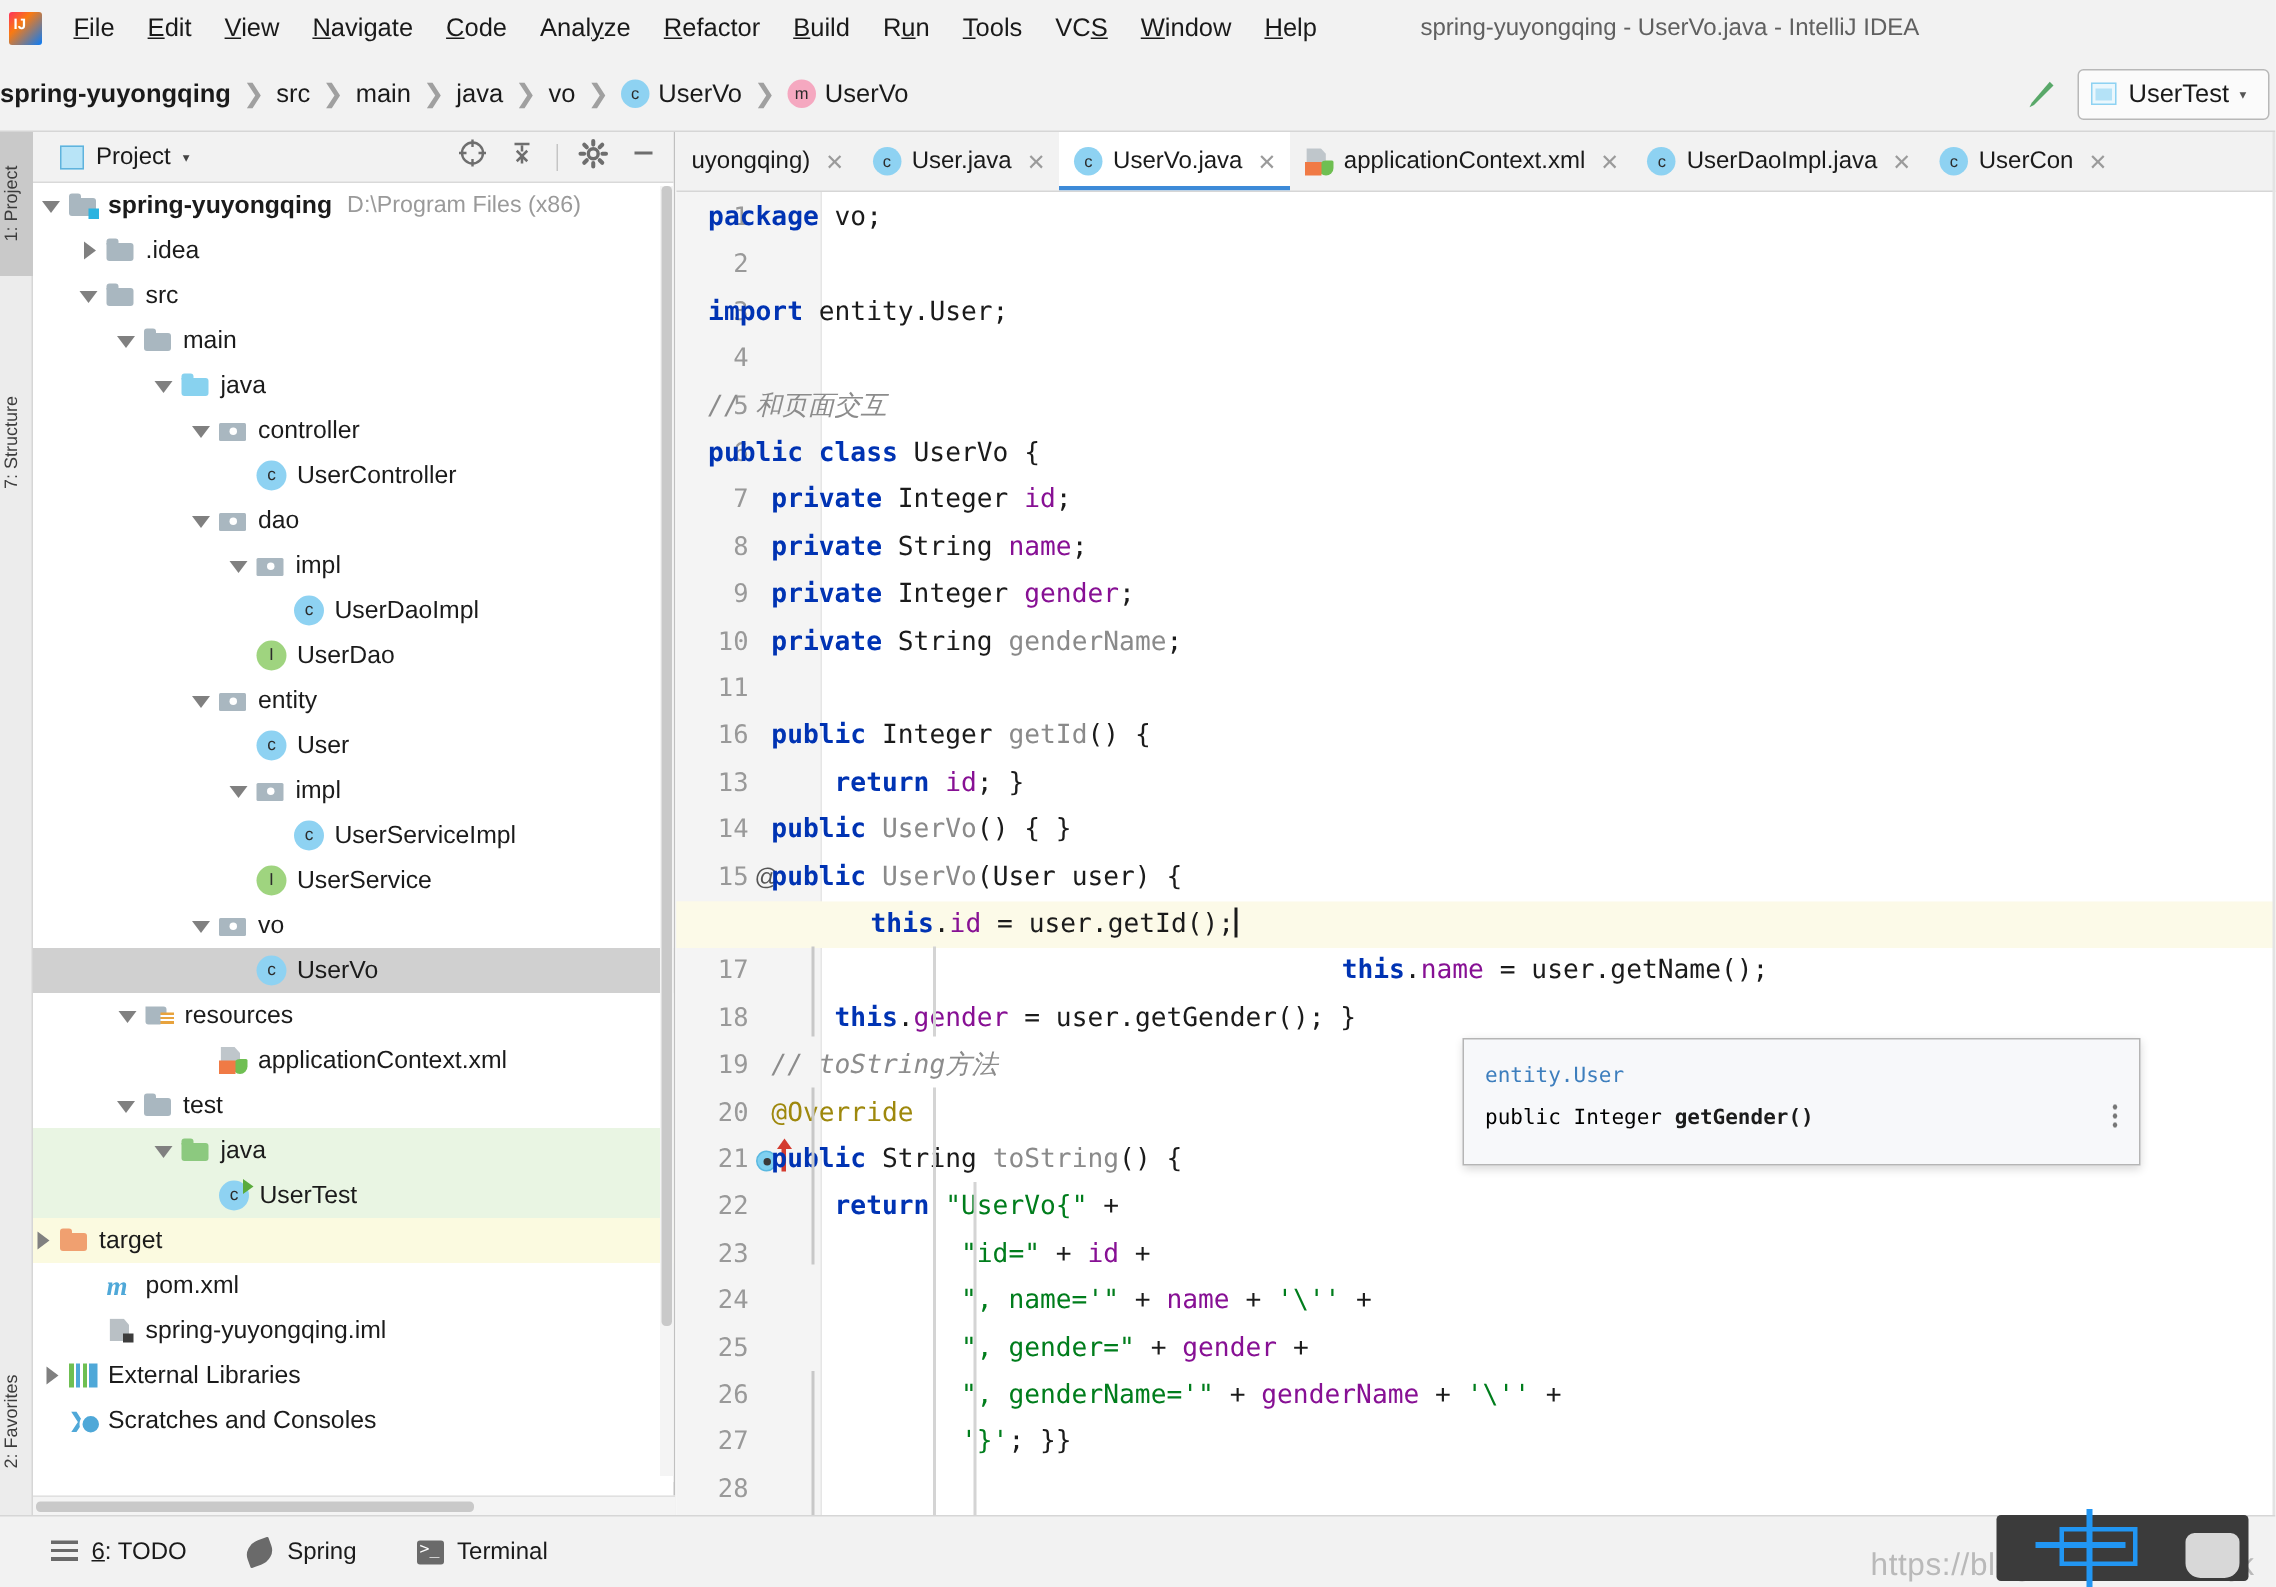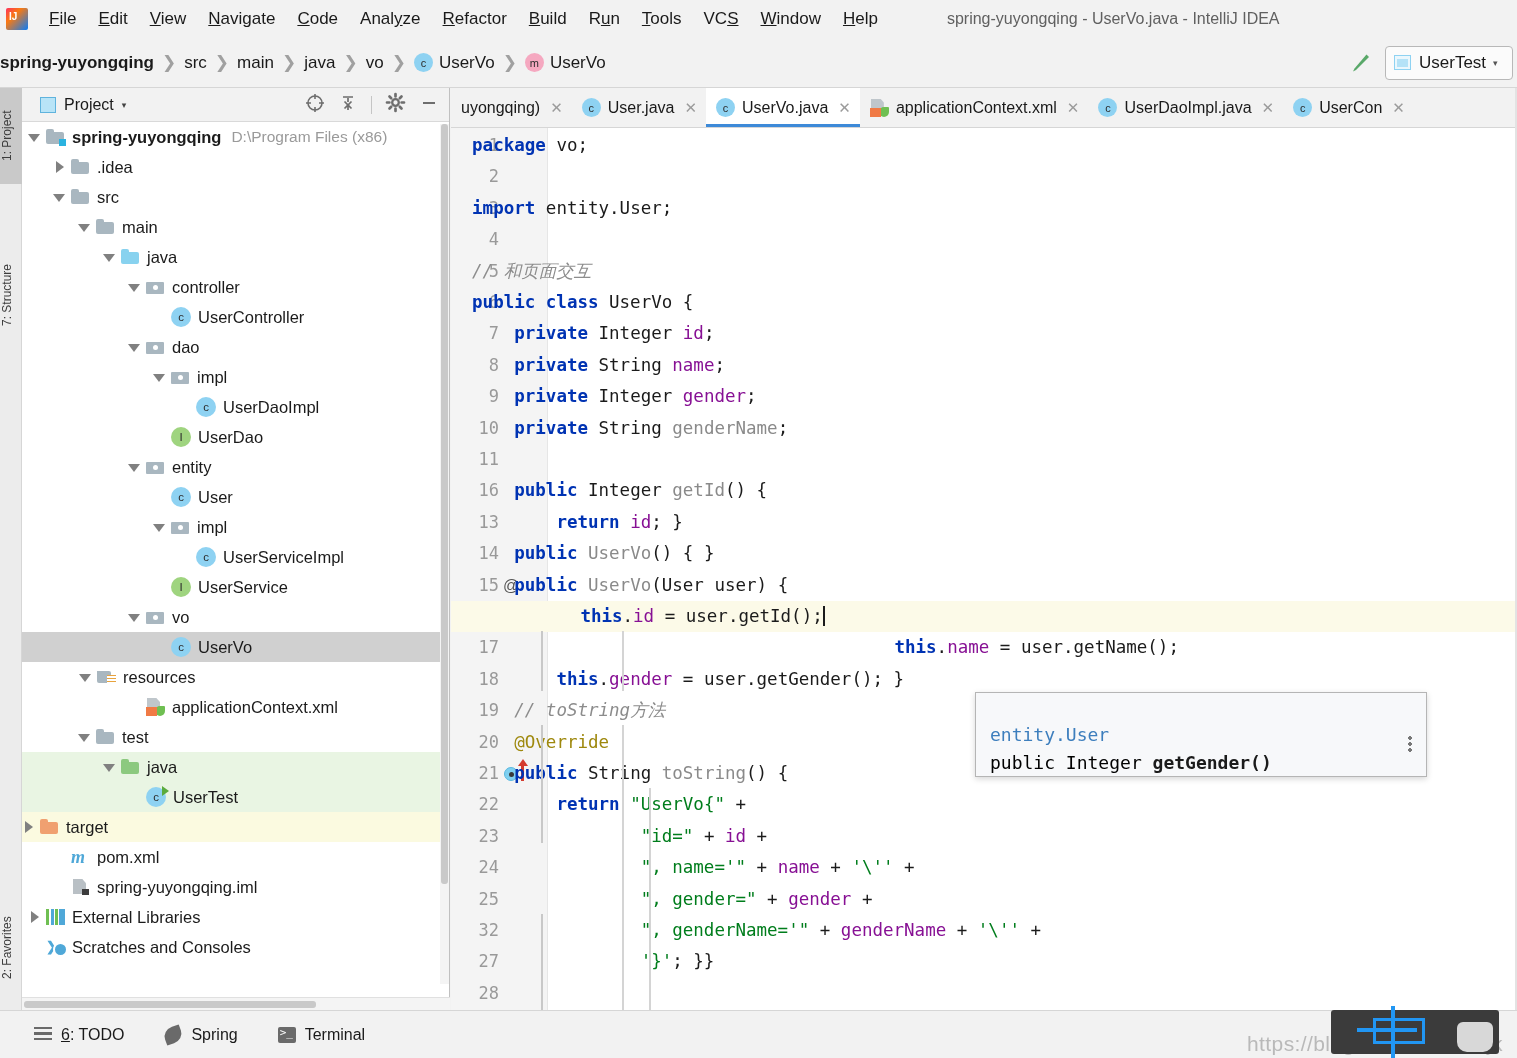--- a/index.html
+++ b/index.html
@@ -177,21 +177,21 @@
   .cmt { color:#8c8c8c; font-style:italic; }
   .ann { color:#9e880d; }
   .meth { color:#8a8a8a; }
   .indentline { position:absolute; width:1.5px; background:#d4d4d4; }
   .caret { display:inline-block; width:2px; height:20px; background:#1b1b1b;
     vertical-align:-4px; }
 
   
   .docpop { position:absolute; left:975px; top:692px; width:452px; height:85px;
     background:#f7f8fa; border:1px solid #b5b5b5; box-shadow:0 2px 6px rgba(0,0,0,.16);
-    padding:28px 14px; font-family:"DejaVu Sans Mono", monospace; font-size:18px;
+    padding:10px 14px; font-family:"DejaVu Sans Mono", monospace; font-size:14px;
     line-height:28px; }
   .docpop .q { color:#3d7ebd; }
   .docpop .b { font-weight:bold; color:#1b1b1b; }
   .docpop .dots { position:absolute; right:14px; top:42px; width:4px; height:18px;
     background:radial-gradient(circle,#777 1.6px,transparent 1.7px) 0 0/4px 6px repeat-y; }
 
   
   .statusbar { position:absolute; left:0; bottom:0; width:1517px; height:48px;
     background:#f2f2f2; border-top:1px solid #d6d6d6; display:flex; align-items:center;
     padding-left:34px; }
@@ -598,21 +598,21 @@
         <div class="ln" style="position: absolute; left: 0px; top: 692.8px; width: 97px;">
           <span class="num">23</span>
         </div>
         <div class="ln" style="position: absolute; left: 0px; top: 724.2px; width: 97px;">
           <span class="num">24</span>
         </div>
         <div class="ln" style="position: absolute; left: 0px; top: 755.6px; width: 97px;">
           <span class="num">25</span>
         </div>
         <div class="ln" style="position: absolute; left: 0px; top: 787px; width: 97px;">
-          <span class="num">32</span>
+          <span class="num">26</span>
         </div>
         <div class="ln" style="position: absolute; left: 0px; top: 818.4px; width: 97px;">
           <span class="num">27</span>
         </div>
         <div class="ln" style="position: absolute; left: 0px; top: 849.8px; width: 97px;">
           <span class="num">28</span>
         </div>
         <div class="fold top" style="position: absolute; left: 84px; top: 355.4px; width: 14px; height: 16px;"><i></i></div>
         <div class="fold bot" style="position: absolute; left: 84px; top: 386.8px; width: 14px; height: 16px;"></div>
         <div class="fold top" style="position: absolute; left: 84px; top: 449.6px; width: 14px; height: 16px;"><i></i></div>

